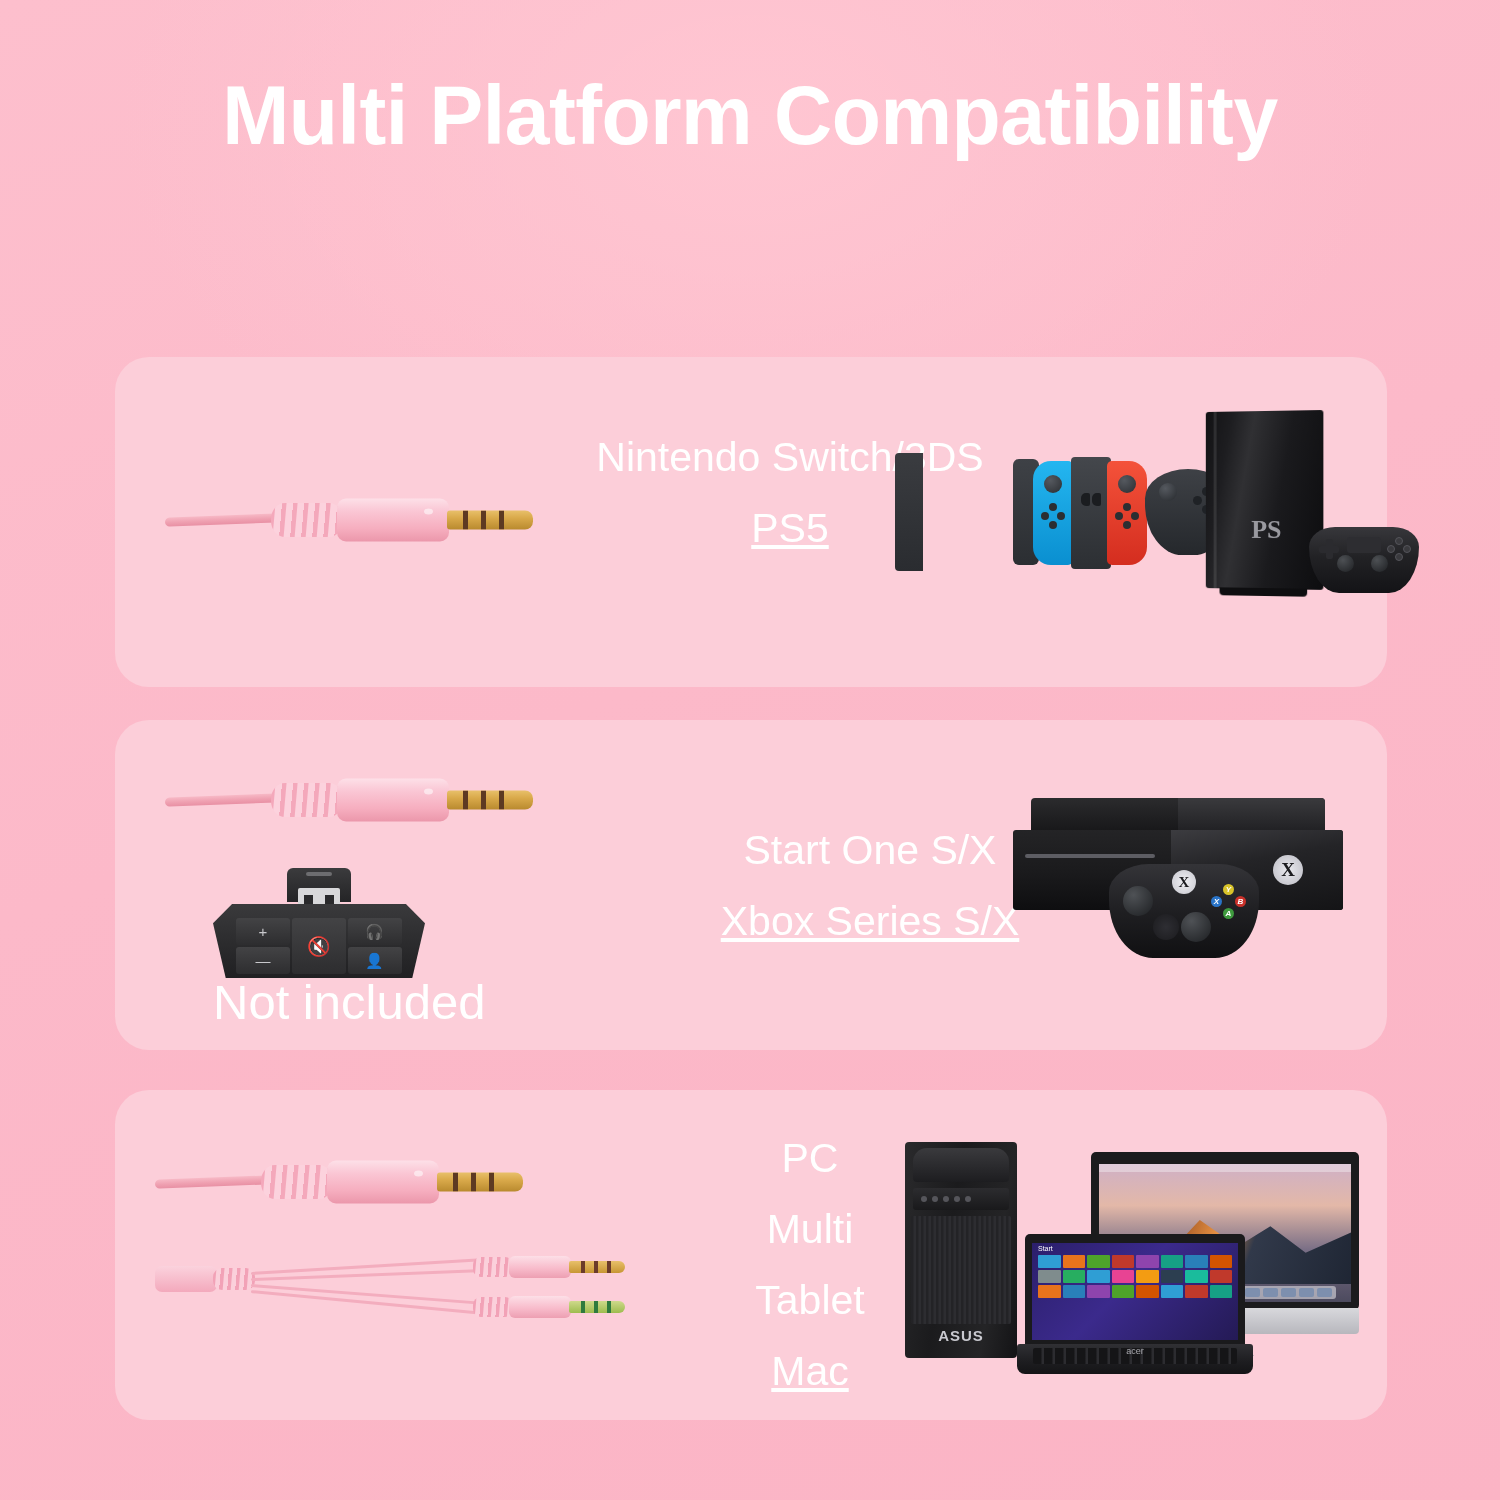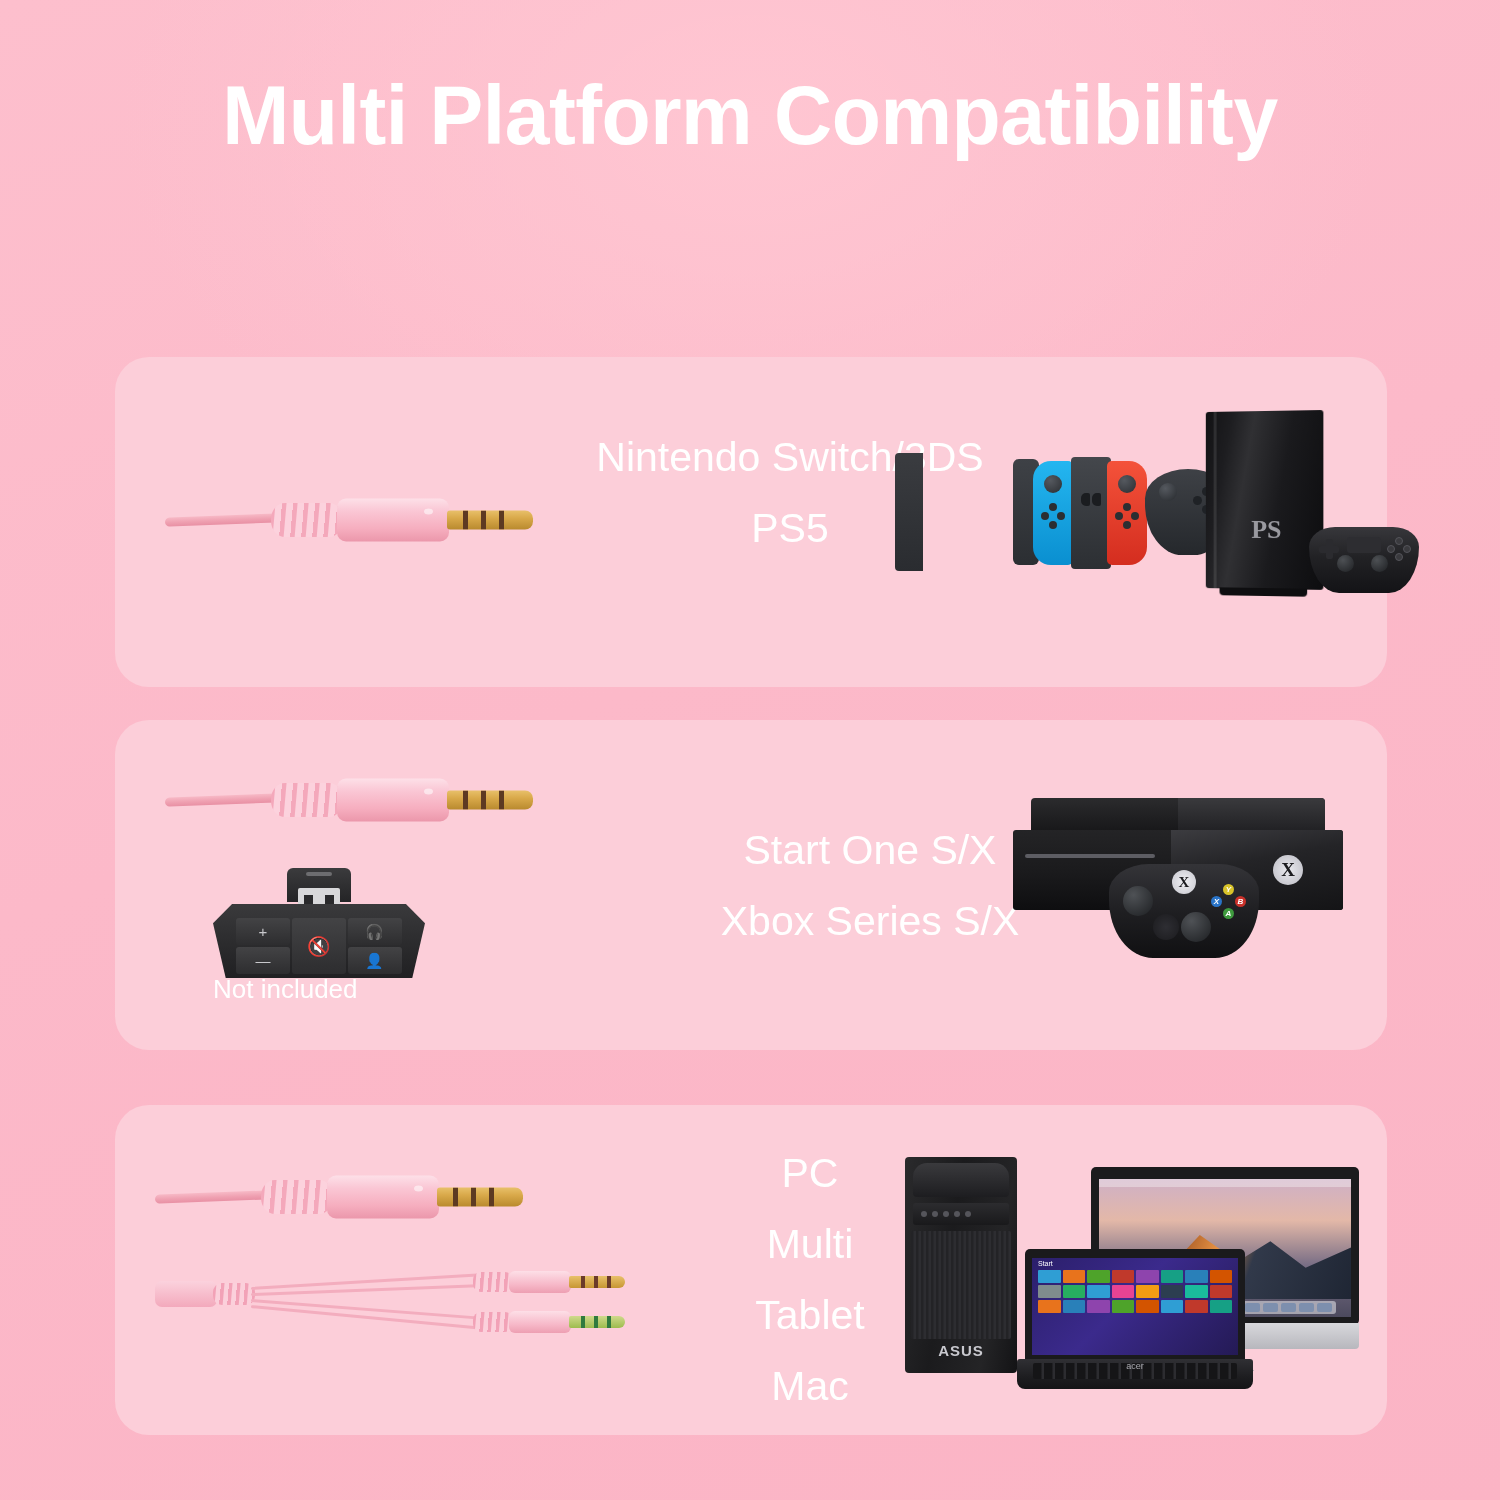--- a/index.html
+++ b/index.html
@@ -27,32 +27,32 @@
     transform:scaleX(0.97);
   }
   .panel{
     position:absolute;
     left:115px; width:1272px;
     background:#fcced9;
     border-radius:34px;
   }
   #panel-0{ top:357px; height:330px; }
   #panel-1{ top:720px; height:330px; }
-  #panel-2{ top:1090px; height:330px;margin-top:15px; }
+  #panel-2{ top:1090px; height:330px; }
 
   .labels{
     position:absolute;
     text-align:center;
     color:#ffffff;
     font-size:41px;
     line-height:1.0;
     font-family:"Liberation Sans", sans-serif;
   }
   .labels div{ margin-bottom:30px; }
-  .labels div:last-child{ margin-bottom:0; }
+  .labels div:last-child{ margin-bottom:0;text-decoration:underline; }
 
   
   .jack{ position:absolute; }
   .jack .wire{
     position:absolute; left:0; top:50%;
     height:9px; width:115px; transform:translateY(-50%) rotate(-2.2deg);
     background:linear-gradient(180deg,#f7b9c6,#efa0b1 55%,#e890a4);
     border-radius:5px;
   }
   .jack .coil{
@@ -160,21 +160,21 @@
   .adapter .key{
     width:54px; height:27px;
     background:linear-gradient(180deg,#434345,#2d2d2f);
     border-radius:3px;
     display:flex; align-items:center; justify-content:center;
     color:#c8c8cc; font-size:15px; line-height:1;
   }
   .adapter .key.tall{ height:56px; font-size:19px; }
   .not-included{
     position:absolute;
-    color:#ffffff; font-size:26px; white-space:nowrap;
+    color:#ffffff; font-size:49px; white-space:nowrap;
     font-family:"Liberation Sans", sans-serif;
   }
 
   
   .switch-set{ position:absolute; }
   .sw-dock{
     position:absolute; left:0; top:18px; width:28px; height:118px;
     background:linear-gradient(180deg,#3a3c40,#2a2c30); border-radius:4px 0 0 4px;
   }
   .sw-screen{

